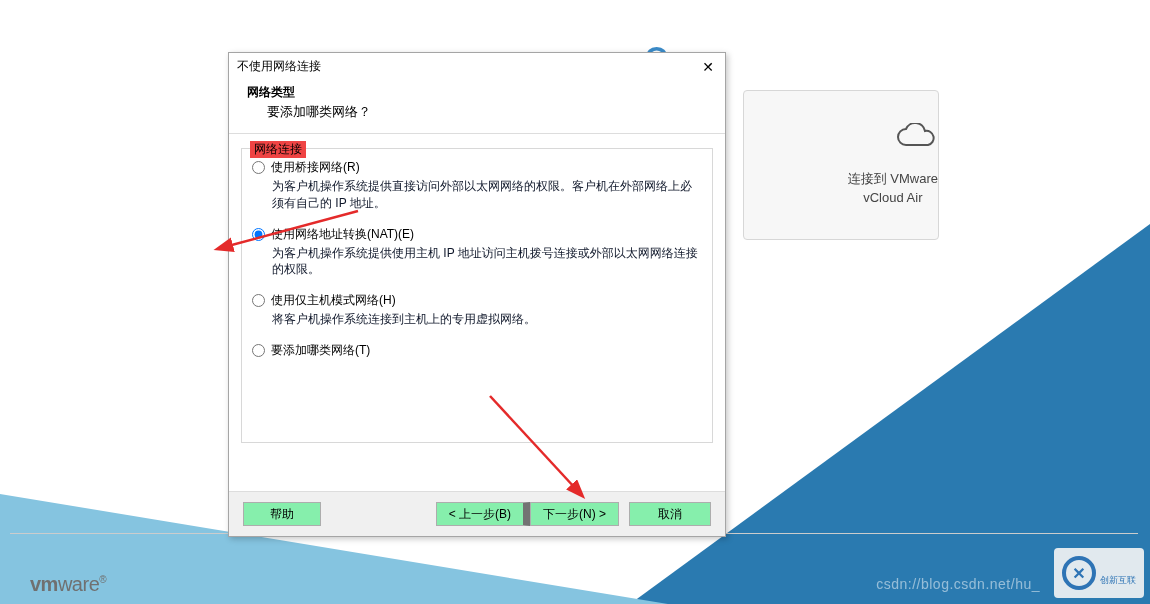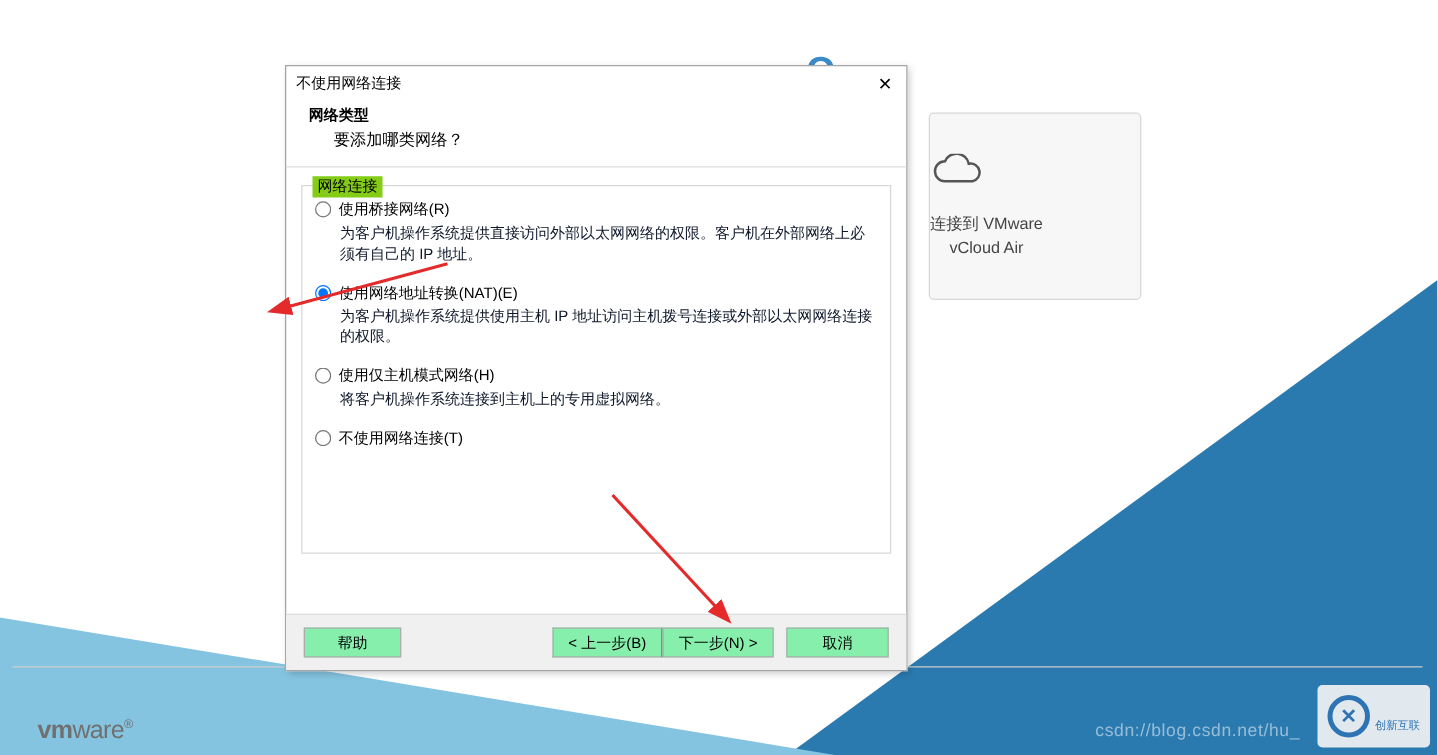--- a/index.html
+++ b/index.html
@@ -14,50 +14,50 @@
   .vmware-logo b { font-weight: 700; }
 
   
   .watermark-logo { position: absolute; right: 6px; bottom: 6px; width: 90px; height: 50px; background: rgba(245,245,245,0.9); border-radius: 4px; display: flex; align-items: center; justify-content: center; }
   .watermark-logo .circ { width: 34px; height: 34px; border: 4px solid #2e74b5; border-radius: 50%; display:flex; align-items:center; justify-content:center; color:#2e74b5; font-weight:bold; font-size:16px;}
   .watermark-logo .txt { font-size: 9px; color:#2e74b5; margin-left:4px; line-height:1.1;margin-top:16px;}
   .watermark-url { position:absolute; right: 110px; bottom: 12px; font-size: 14px; color: rgba(255,255,255,0.5); letter-spacing: 0.5px;}
   .pro-after { position:absolute; left: 645px; top: 40px; font-size: 30px; font-weight: 700; color: #3b8bc8;}
 
   
-  .vcloud-card { position: absolute; left: 743px; top: 90px; width: 170px; height: 150px; border: 1px solid #d7d7d7; background: #f7f7f7; border-radius: 4px; display: flex; flex-direction: column; align-items: flex-start; justify-content: center; }
+  .vcloud-card { position: absolute; left: 743px; top: 90px; width: 196px; height: 150px; border: 1px solid #d7d7d7; background: #f7f7f7; border-radius: 4px; display: flex; flex-direction: column; align-items: flex-end; justify-content: center; }
   .vcloud-card .cloud-icon { width: 44px; height: 28px; margin-bottom: 18px; }
   .vcloud-card .label { font-size: 13px; color: #444; text-align: center; line-height: 1.5; }
 
   
   .hr-line { position: absolute; left: 10px; right: 12px; top: 533px; height: 1px; background: #ccc; }
 
   
   .dialog { position: absolute; left: 228px; top: 52px; width: 498px; height: 485px; background: #fff; border: 1px solid #a5a5a5; box-shadow: 2px 2px 6px rgba(0,0,0,0.22); font-size: 12px; }
   .dialog-title { display: flex; align-items: center; justify-content: space-between; padding: 5px 8px 3px 8px; font-size: 12px; }
   .dialog-close { width: 18px; height: 16px; display:flex; align-items:center; justify-content:center; font-size: 14px; cursor: default;}
   .dialog-header { padding: 6px 16px 12px 18px; border-bottom: 1px solid #ddd;}
   .dialog-header .h-title { font-weight: bold; font-size: 12px; }
   .dialog-header .h-sub { font-size: 13px; margin-left: 20px; margin-top: 2px;}
 
   .groupbox { margin: 14px 12px 0 12px; border: 1px solid #d8d8d8; padding: 10px 10px 8px 10px; position: relative; height: 295px;}
-  .groupbox .legend { position: absolute; top: -8px; left: 8px; background: #84cc16; padding: 0 4px; font-size: 12px;}
+  .groupbox .legend { position: absolute; top: -8px; left: 8px; background: #ef4444; padding: 0 4px; font-size: 12px;}
   .radio-row { display: flex; align-items: flex-start; margin-bottom: 2px;}
   .radio-row input { margin-top: 2px; margin-right: 6px;}
   .radio-desc { margin: 2px 0 14px 20px; font-size: 12px; line-height: 1.4; color: #0f172a;}
   .radio-label { font-size: 12px;}
 
   .dialog-footer { position: absolute; left: 0; right: 0; bottom: 0; border-top: 1px solid #ddd; background: #f0f0f0; padding: 10px 14px; display: flex; align-items: center;}
   .btn { height: 24px; padding: 0 12px; font-size: 12px; background: #86efac; border: 1px solid #adadad; min-width: 82px; }
   .btn-help { min-width: 78px;}
   .spacer { flex: 1; }
   .btn + .btn { margin-left: 6px; }
   .btn-group { display: flex; gap: 0; }
   .btn-group .btn { margin-left: 0; }
-  .btn-group .btn:first-child { border-right: 1px solid #737373;}
+  .btn-group .btn:first-child { border-right: 7px solid #737373;}
   .btn-cancel { margin-left: 10px;}
 
   
   .arrow { position: absolute; pointer-events: none; }
   .arrow svg { display: block; }
 </style>
 </head>
 <body>
 
 <div class="bg-triangle-right"></div>
@@ -111,21 +111,21 @@
     <div class="radio-desc">为客户机操作系统提供使用主机 IP 地址访问主机拨号连接或外部以太网网络连接的权限。</div>
 
     <div class="radio-row">
       <input type="radio" name="net" style="">
       <span class="radio-label">使用仅主机模式网络(H)</span>
     </div>
     <div class="radio-desc">将客户机操作系统连接到主机上的专用虚拟网络。</div>
 
     <div class="radio-row" style="margin-top:6px;">
       <input type="radio" name="net" style="">
-      <span class="radio-label">不使用网络连接(T)</span>
+      <span class="radio-label">要添加哪类网络(T)</span>
     </div>
   </div>
 
   <div class="dialog-footer">
     <button class="btn btn-help">帮助</button>
     <div class="spacer"></div>
     <div class="btn-group">
       <button class="btn">&lt; 上一步(B)</button>
       <button class="btn">下一步(N) &gt;</button>
     </div>

